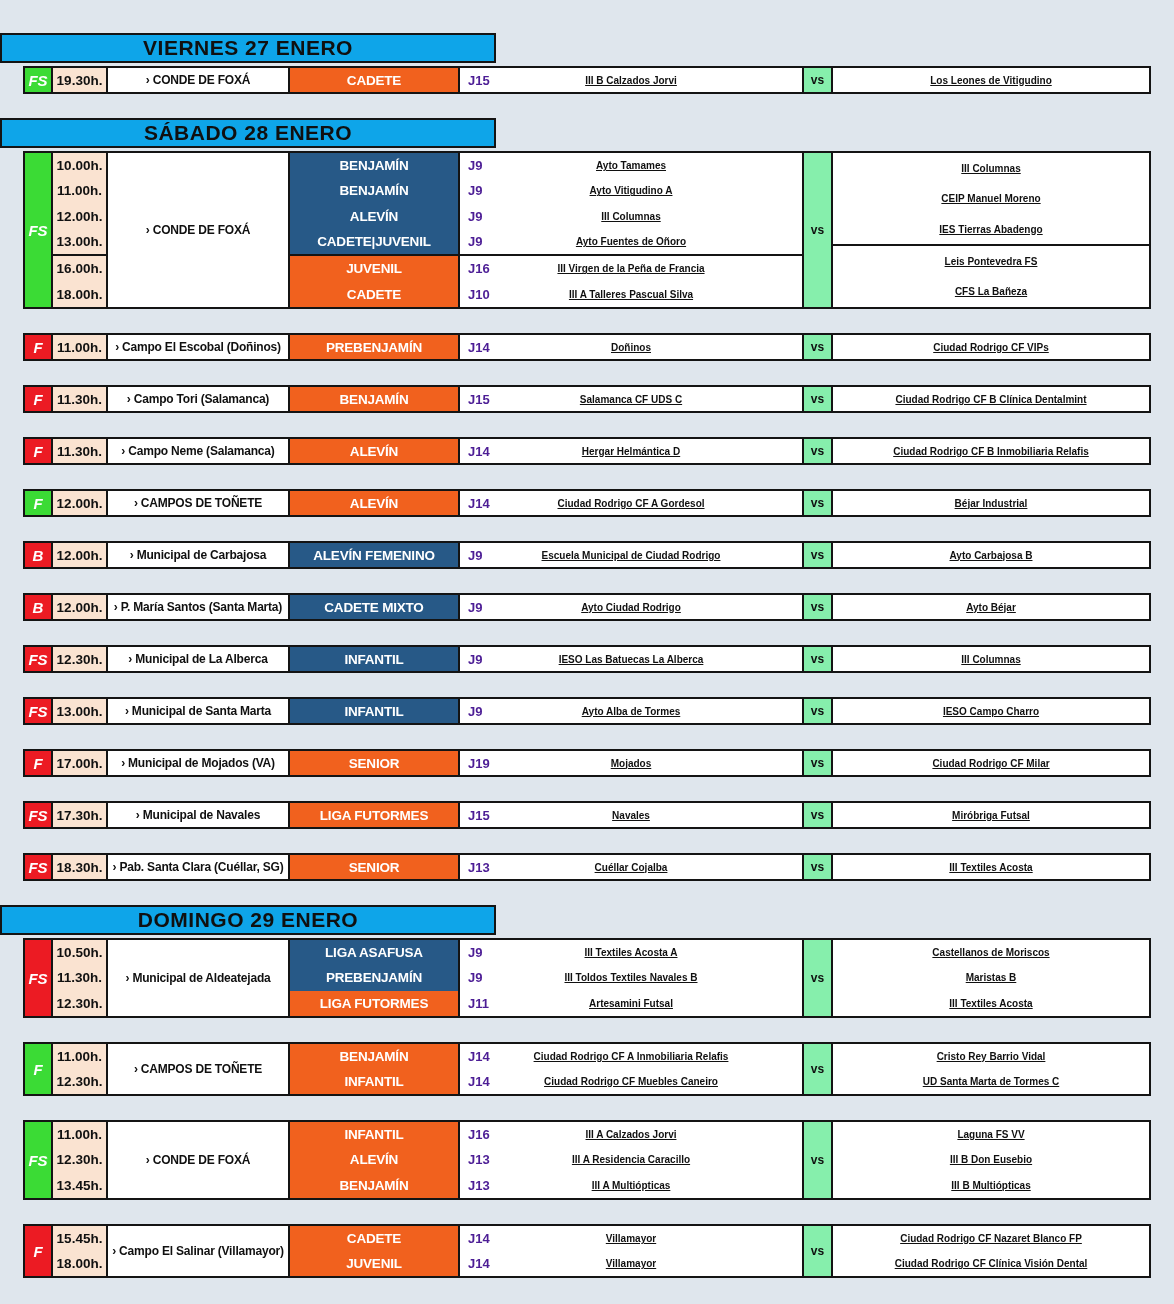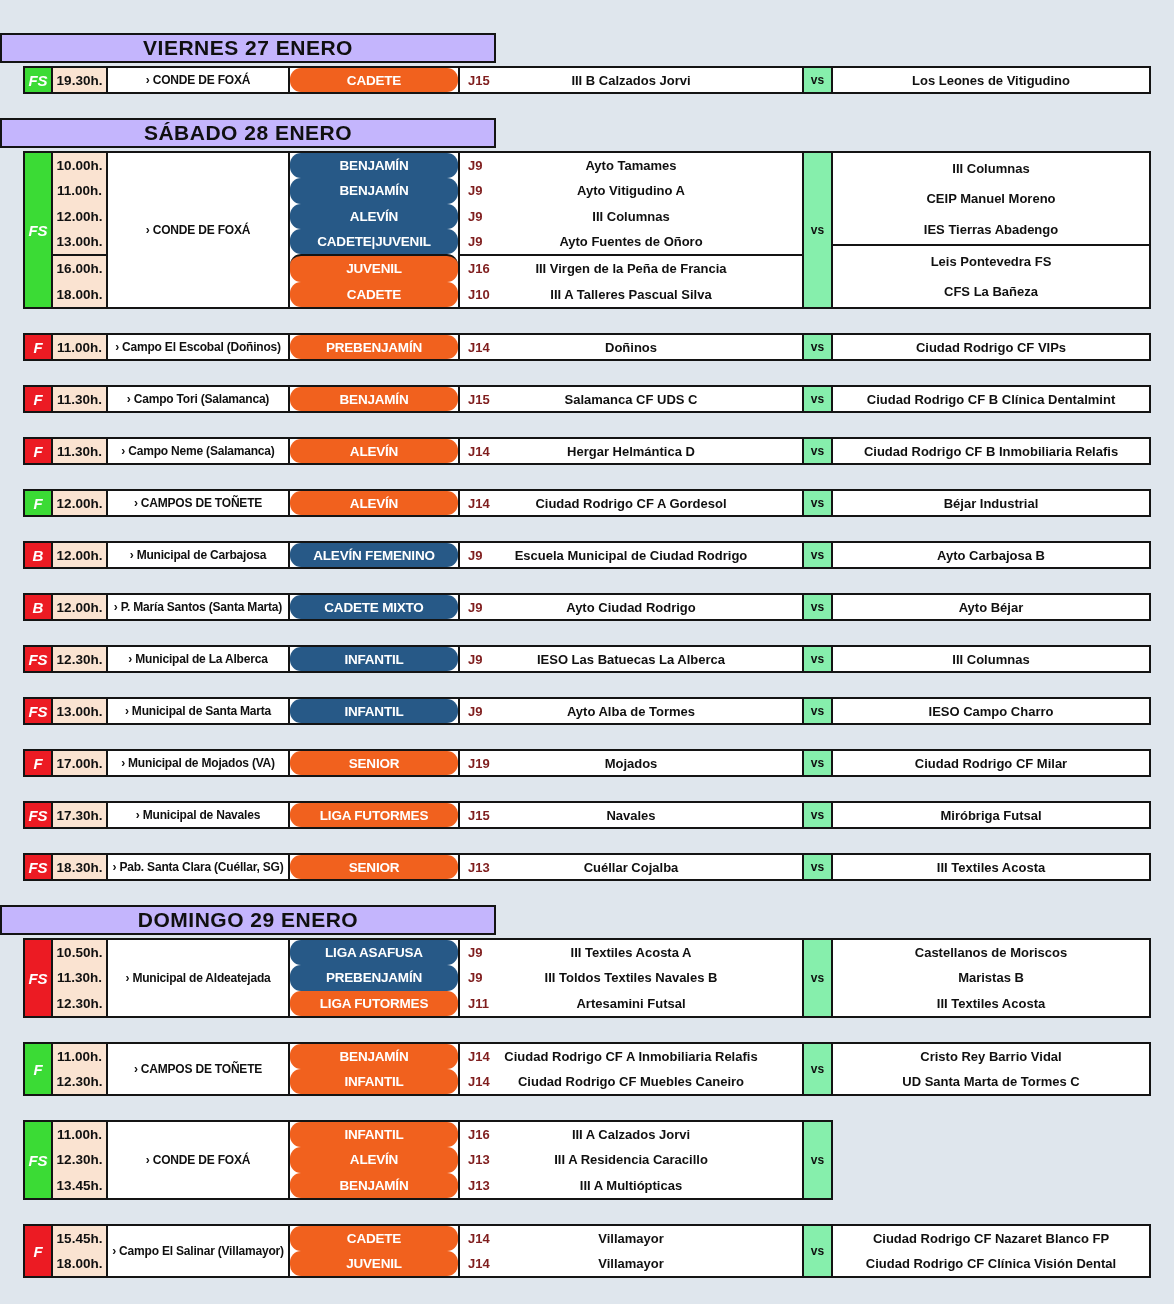--- a/index.html
+++ b/index.html
@@ -2,21 +2,21 @@
 <html><head>
 <meta charset="utf-8">
 <style>
   html,body{margin:0;padding:0;}
   .page{
     width:1174px;height:1304px;background:#dfe6ed;box-sizing:border-box;
     padding-top:33px;overflow:hidden;
     font-family:"Liberation Sans",sans-serif;font-weight:bold;color:#101010;
   }
   .day-header{
-    width:496px;height:30px;background:#c4b5fd;border:2px solid #141414;
+    width:496px;height:30px;background:#0ea5e9;border:2px solid #141414;
     box-sizing:border-box;display:flex;align-items:center;justify-content:center;
     font-size:21px;letter-spacing:.5px;margin:0 0 3px 0;
   }
   .match{display:flex;margin:0 0 24px 23px;}
   .cell{
     border:2px solid #141414;box-sizing:border-box;background:#ffffff;
     margin-left:-2px;display:flex;flex-direction:column;
   }
   .cell:first-child{margin-left:0;font-style:italic;}
   .badgecol{width:30px;align-items:center;justify-content:center;color:#fff;font-size:15px;}
@@ -26,24 +26,24 @@
   .bg-orange{background:#F1611E;}
   .timecol{width:57px;background:#FAE3D1;}
   .venuecol{width:184px;align-items:center;justify-content:center;text-align:center;
             font-size:12px;letter-spacing:-0.2px;padding:0 2px;}
   .catcol{width:172px;}
   .jhomecol{width:346px;}
   .vscol{width:31px;background:#86efac;align-items:center;justify-content:center;font-size:12px;}
   .awaycol{width:320px;}
   .rrow{flex:1;display:flex;align-items:center;justify-content:center;min-height:0;}
   .time{font-size:13.5px;}
-  .cat{color:#ffffff;font-size:13.5px;letter-spacing:-0.2px;white-space:nowrap;border-radius:11px;}
+  .cat{color:#ffffff;font-size:13.5px;letter-spacing:-0.2px;white-space:nowrap;}
   .teamrow{position:relative;width:100%;}
-  .jor{position:absolute;left:8px;color:#7f1d1d;font-size:13px;text-align:center;}
-  .team{font-size:13px;white-space:nowrap;}
+  .jor{position:absolute;left:8px;color:#4c1d95;font-size:13px;text-align:center;}
+  .team{font-size:10px;white-space:nowrap;text-decoration:underline;}
   .nowrap{white-space:nowrap;}
   .split{border-top:2px solid #141414;}
   .h1{height:28px;} .h2{height:54px;} .h3{height:80px;} .h6{height:158px;}
 </style>
 </head>
 <body>
 
 <div class="page">
 
   <div class="day-header">
@@ -557,20 +557,31 @@
       <div class="rrow teamrow">
           <span class="jor">J13</span>
           <span class="team">III A Residencia Caracillo</span>
         </div>
       <div class="rrow teamrow">
           <span class="jor">J13</span>
           <span class="team">III A Multiópticas</span>
         </div>
     </div>
     <div class="cell vscol">vs</div>
+    <div class="cell awaycol">
+      <div class="rrow teamrow">
+          <span class="team">Laguna FS VV</span>
+        </div>
+      <div class="rrow teamrow">
+          <span class="team">III B Don Eusebio</span>
+        </div>
+      <div class="rrow teamrow">
+          <span class="team">III B Multiópticas</span>
+        </div>
+    </div>
   </div>
 
   <div class="match h2">
     <div class="cell badgecol bg-red">
         <span>F</span>
       </div>
     <div class="cell timecol">
       <div class="rrow time">15.45h.</div>
       <div class="rrow time">18.00h.</div>
     </div>

